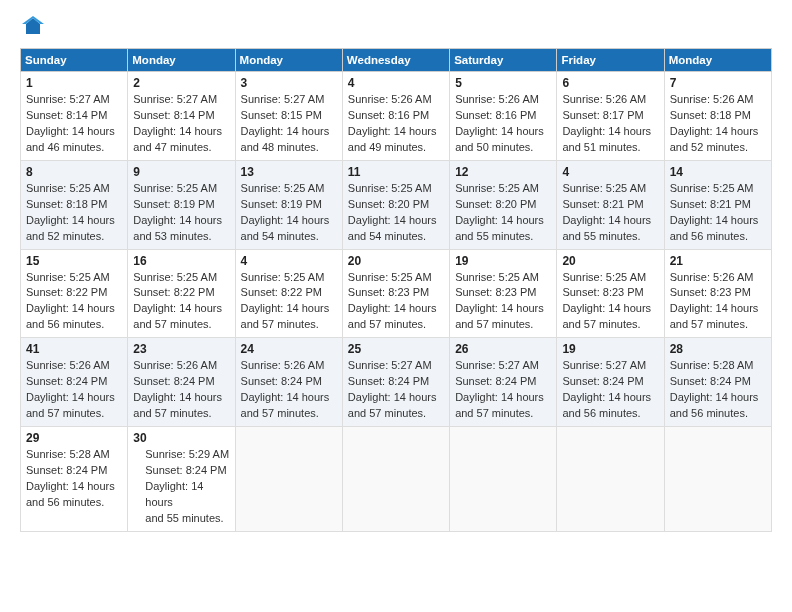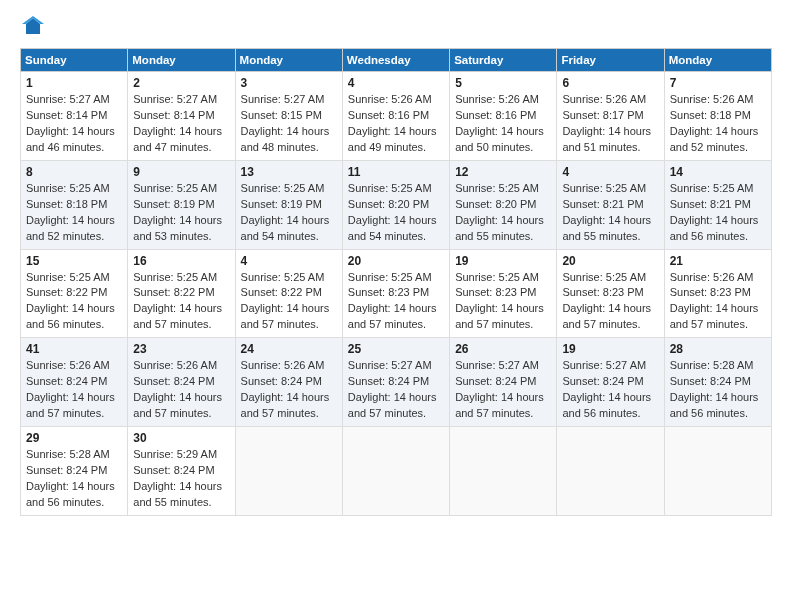--- a/index.html
+++ b/index.html
@@ -342,21 +342,21 @@
         <tr>
           <td>
             <span class="day-num">29</span>
             <div class="day-info" style="white-space: pre-line;">Sunrise: 5:28 AM
 Sunset: 8:24 PM
 Daylight: 14 hours
 and 56 minutes.</div>
           </td>
           <td>
             <span class="day-num">30</span>
-            <div class="day-info" style="white-space: pre-line;">Sunrise: 5:29 AM
+            <div class="day-info" style="white-space: pre-line; margin-left: 12px;">Sunrise: 5:29 AM
 Sunset: 8:24 PM
 Daylight: 14 hours
 and 55 minutes.</div>
           </td>
           <td class="empty-cell"></td>
           <td class="empty-cell"></td>
           <td class="empty-cell"></td>
           <td class="empty-cell"></td>
           <td class="empty-cell"></td>
         </tr>

